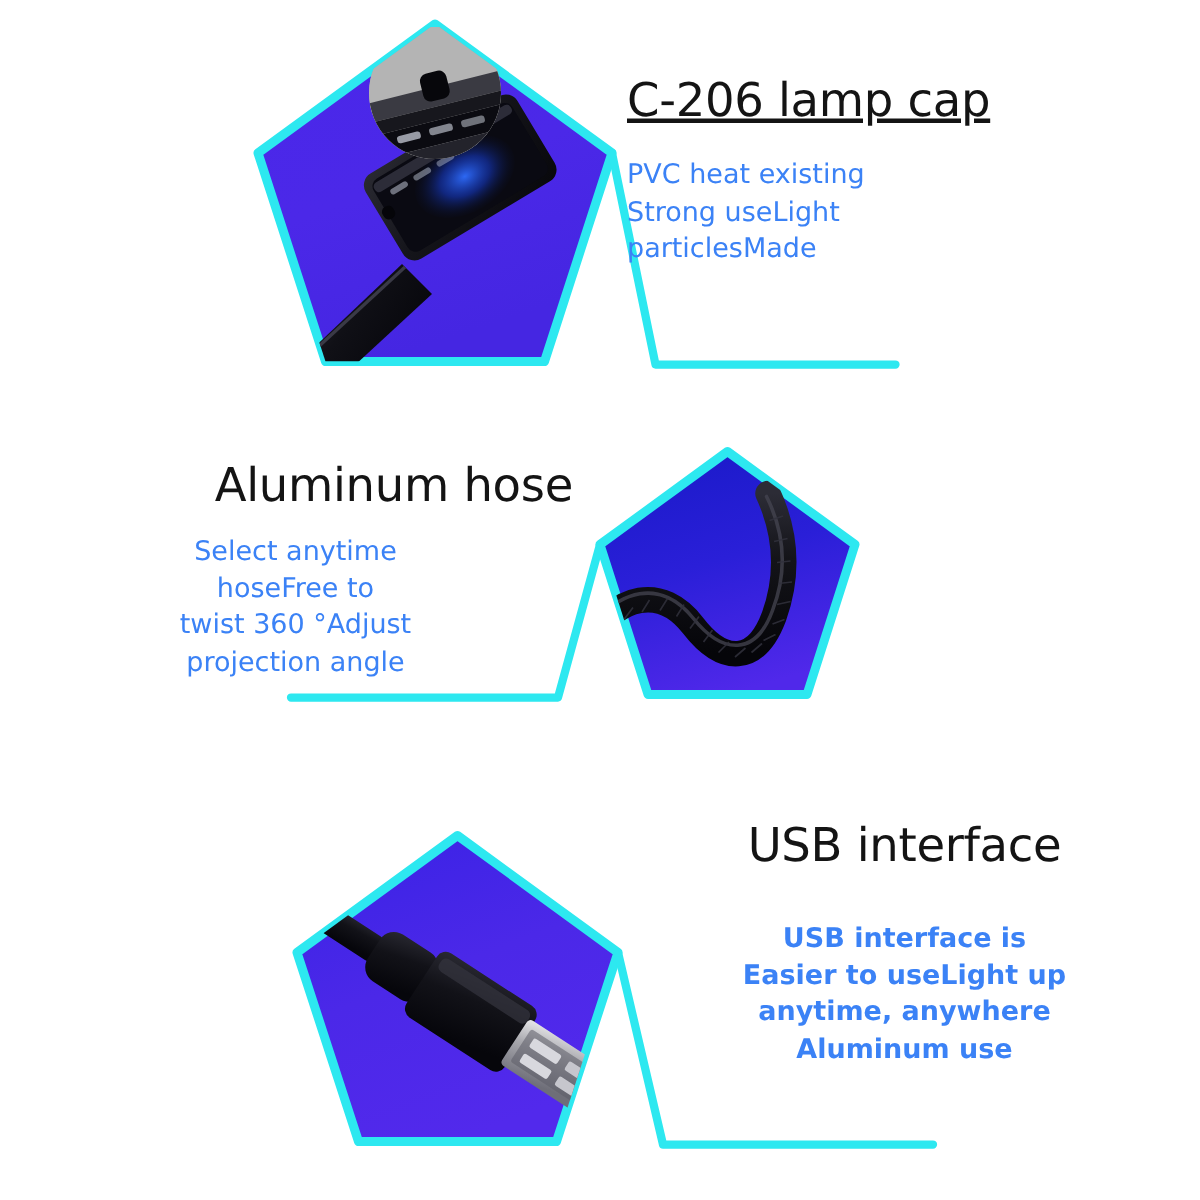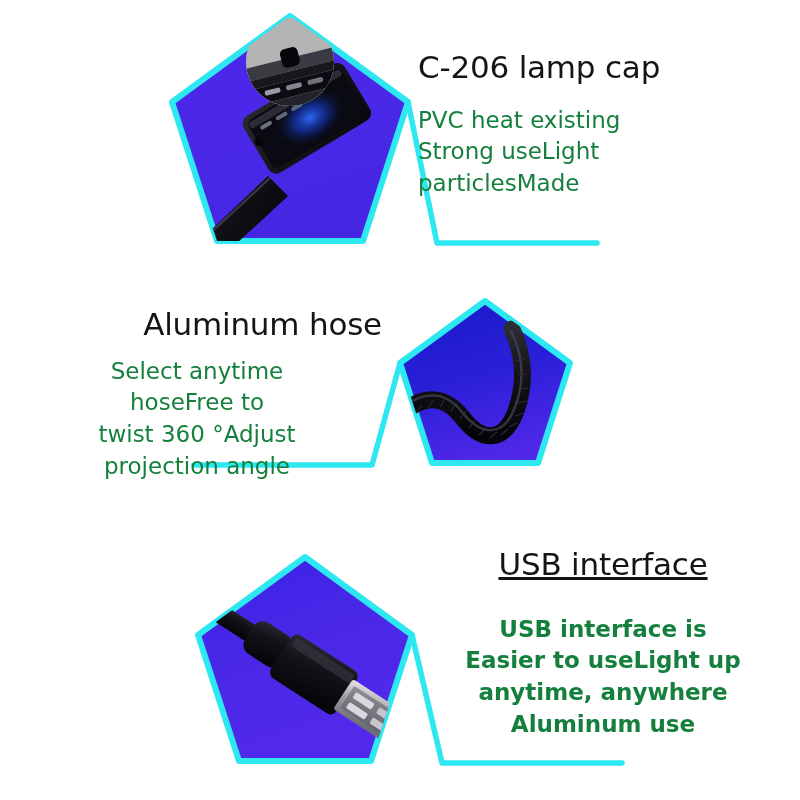--- a/index.html
+++ b/index.html
@@ -53,40 +53,40 @@
     margin: 0;
     font-size: 31px;
     font-weight: 400;
     line-height: 1.12;
     letter-spacing: -0.2px;
     color: #141414;
     white-space: nowrap;
   }
   .feature-body {
     margin: 0;
-    font-size: 23px;
+    font-size: 18px;
     font-weight: 400;
     line-height: 1.38;
-    color: #15803d;
+    color: #3b82f6;
   }
   .feature-body .line { display: block; white-space: nowrap; }
 
   
   #text-1 { left: 418px; top: 50px; width: 372px; }
-  #text-1 .feature-heading { text-align: left; }
+  #text-1 .feature-heading { text-align: left; text-decoration: underline; }
   #text-1 .feature-body { margin-top: 20px; text-align: left; }
 
   
   #text-2 { left: 12px; top: 22px; width: 370px; }
   #text-2 .feature-heading { text-align: right; }
   #text-2 .feature-body { margin-top: 14px; text-align: center; }
 
   
   #text-3 { left: 414px; top: 12px; width: 378px; }
-  #text-3 .feature-heading { text-align: center; text-decoration: underline; }
+  #text-3 .feature-heading { text-align: center; }
   #text-3 .feature-body { margin-top: 32px; text-align: center; font-weight: bold; }
 </style>
 </head>
 <body>
 
 <div class="canvas">
 
   <section class="feature" id="feature-1">
 
     <div class="pentagon-wrap" style="left:150px; top:0px; width:470px; height:270px;">

